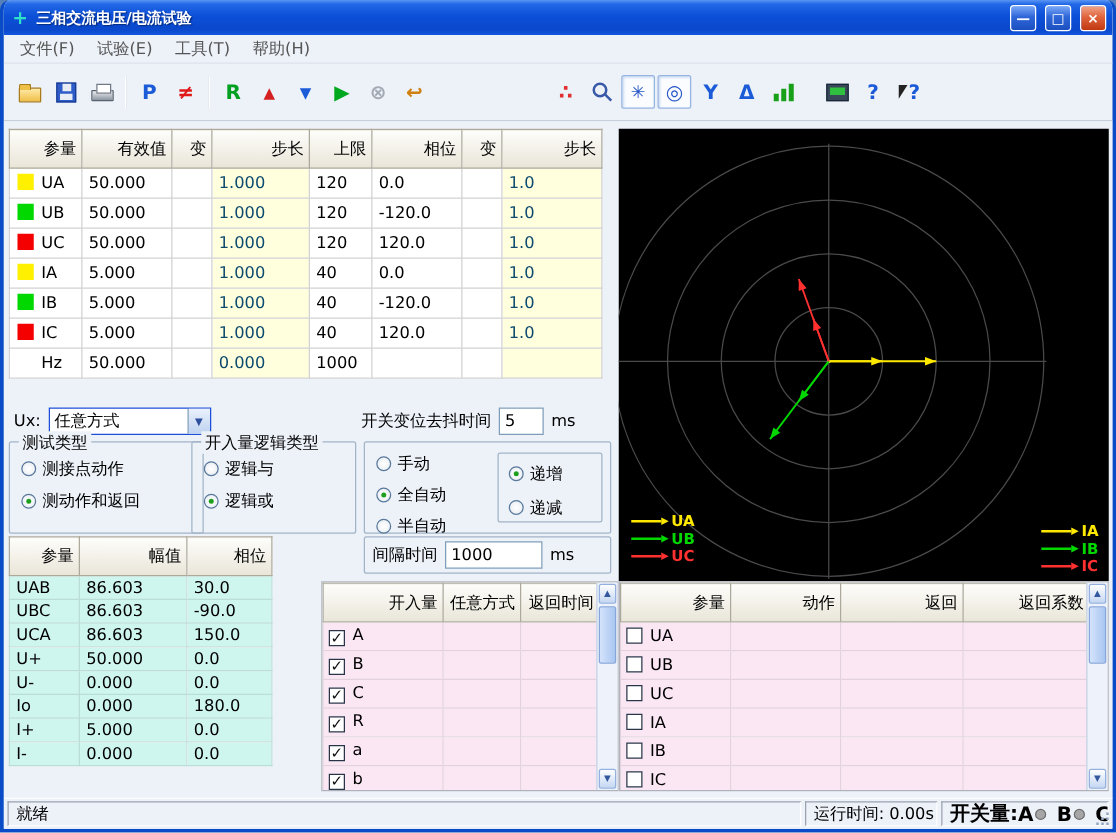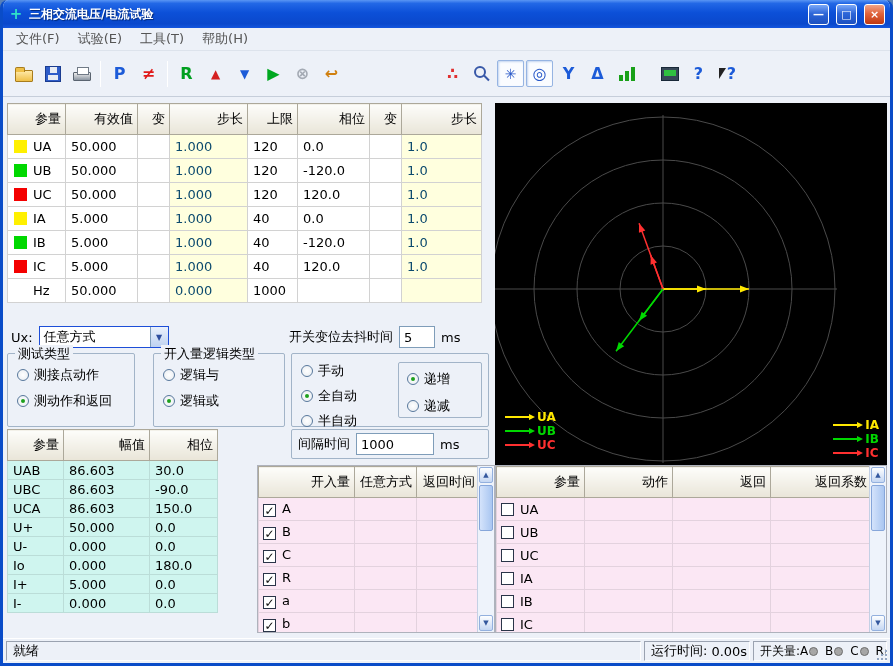--- a/index.html
+++ b/index.html
@@ -93,21 +93,21 @@
   .vscroll{position:absolute;right:0;top:0;bottom:0;width:17px;background:#EEF3FB;border-left:1px solid #C4D0E4;}
   .vs-btn{height:16px;margin:1px;background:linear-gradient(#FDFEFF,#C5D7F3);border:1px solid #93B0DE;border-radius:2px;display:flex;align-items:center;justify-content:center;font-size:7px;color:#34589E;}
   .vs-down{position:absolute;bottom:0;left:0;right:0;}
   .vs-thumb{position:absolute;top:19px;left:1px;right:1px;height:46px;background:linear-gradient(90deg,#D4E3FB,#A9C6F1);border:1px solid #86A6DA;border-radius:2px;}
 
   
   .statusbar{height:25px;flex:0 0 25px;display:flex;gap:3px;padding:2px 3px;border-top:1px solid #fff;background:#EDF1F8;}
   .sb-panel{border:1px solid;border-color:#9AA2B0 #FDFDFD #FDFDFD #9AA2B0;display:flex;align-items:center;padding:0 6px;white-space:nowrap;overflow:hidden;}
   .sb-ready{flex:1;}
   .sb-runtime{width:106px;flex:0 0 106px;gap:4px;}
-  .sb-switch{width:134px;flex:0 0 134px;font-size:12px;padding-right:0;}
+  .sb-switch{width:134px;flex:0 0 134px;font-size:16px;padding-right:0;font-weight:bold;}
   .sw-item{display:inline-flex;align-items:center;}
   .sw-dot{display:inline-block;width:9px;height:9px;border-radius:50%;background:#A6A6A6;border:1px solid #6E6E6E;margin:0 3px 0 1px;}
   .grip{position:absolute;right:2px;bottom:2px;width:13px;height:13px;}
   .grip::before{content:'';position:absolute;right:1px;bottom:1px;width:2px;height:2px;background:#94A6C2;
     box-shadow:-4px 0 #94A6C2,0 -4px #94A6C2,-8px 0 #94A6C2,0 -8px #94A6C2,-4px -4px #94A6C2;}
 </style>
 </head>
 <body>
 
 <div class="window">
@@ -347,21 +347,21 @@
         <span class="combo-text">任意方式</span>
         <span class="combo-btn">▼</span>
       </span>
     </div>
     <div class="row-line" style="left:286px;top:228px;height:24px;gap:6px;">
       <span>开关变位去抖时间</span>
       <input class="tbox" style="width: 36px;" value="5">
       <span>ms</span>
     </div>
 
-    <div class="groupbox" style="left:4px;top:256px;width:128px;height:74px;">
+    <div class="groupbox" style="left:4px;top:256px;width:156px;height:74px;">
       <span class="gb-title">测试类型</span>
       <div class="gb-body">
         <span class="opt">
             <span class="radio"></span>
             <span>测接点动作</span>
           </span>
         <span class="opt">
             <span class="radio on"></span>
             <span>测动作和返回</span>
           </span>

